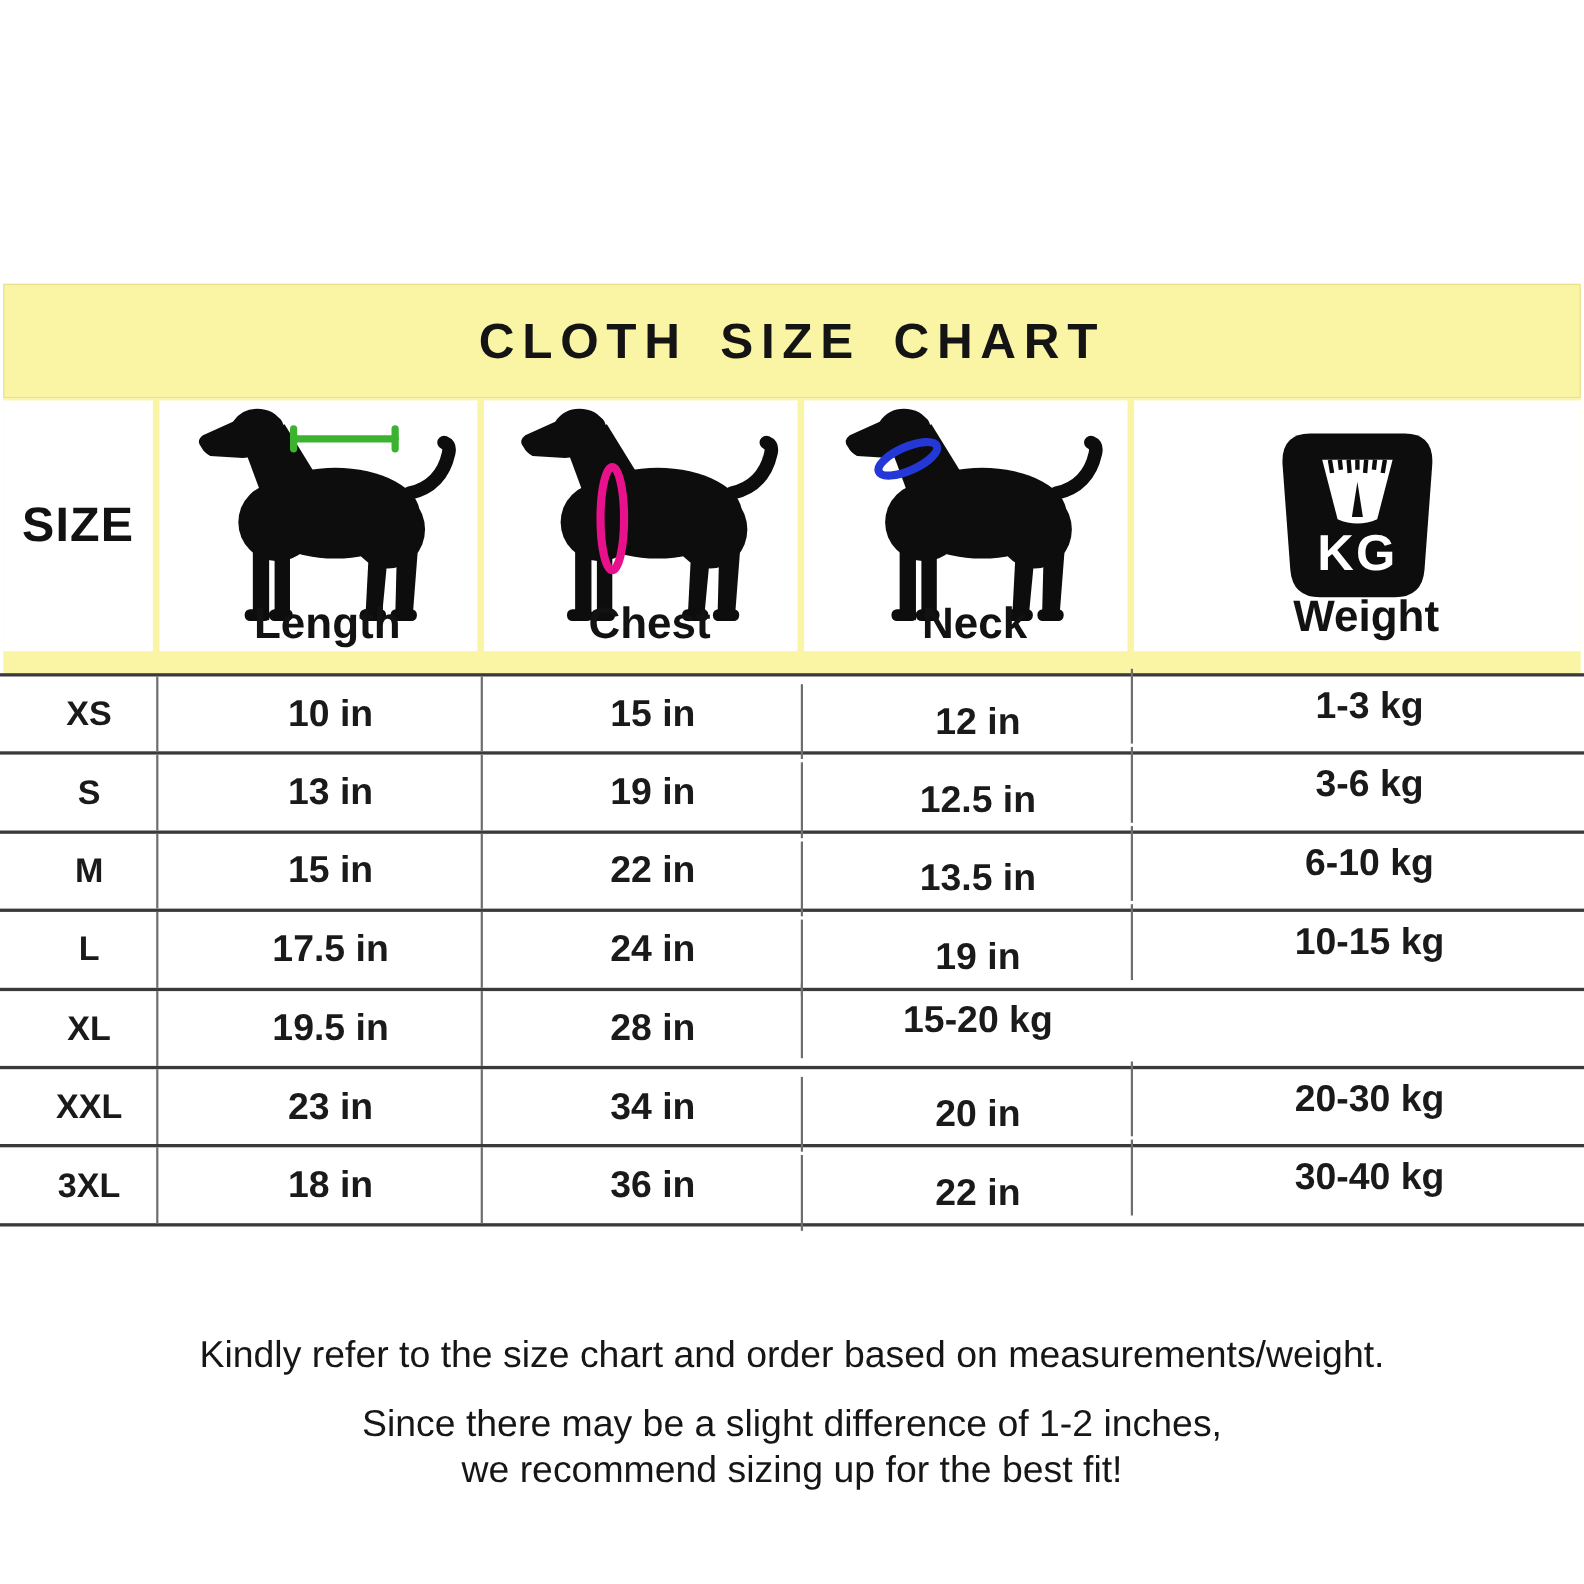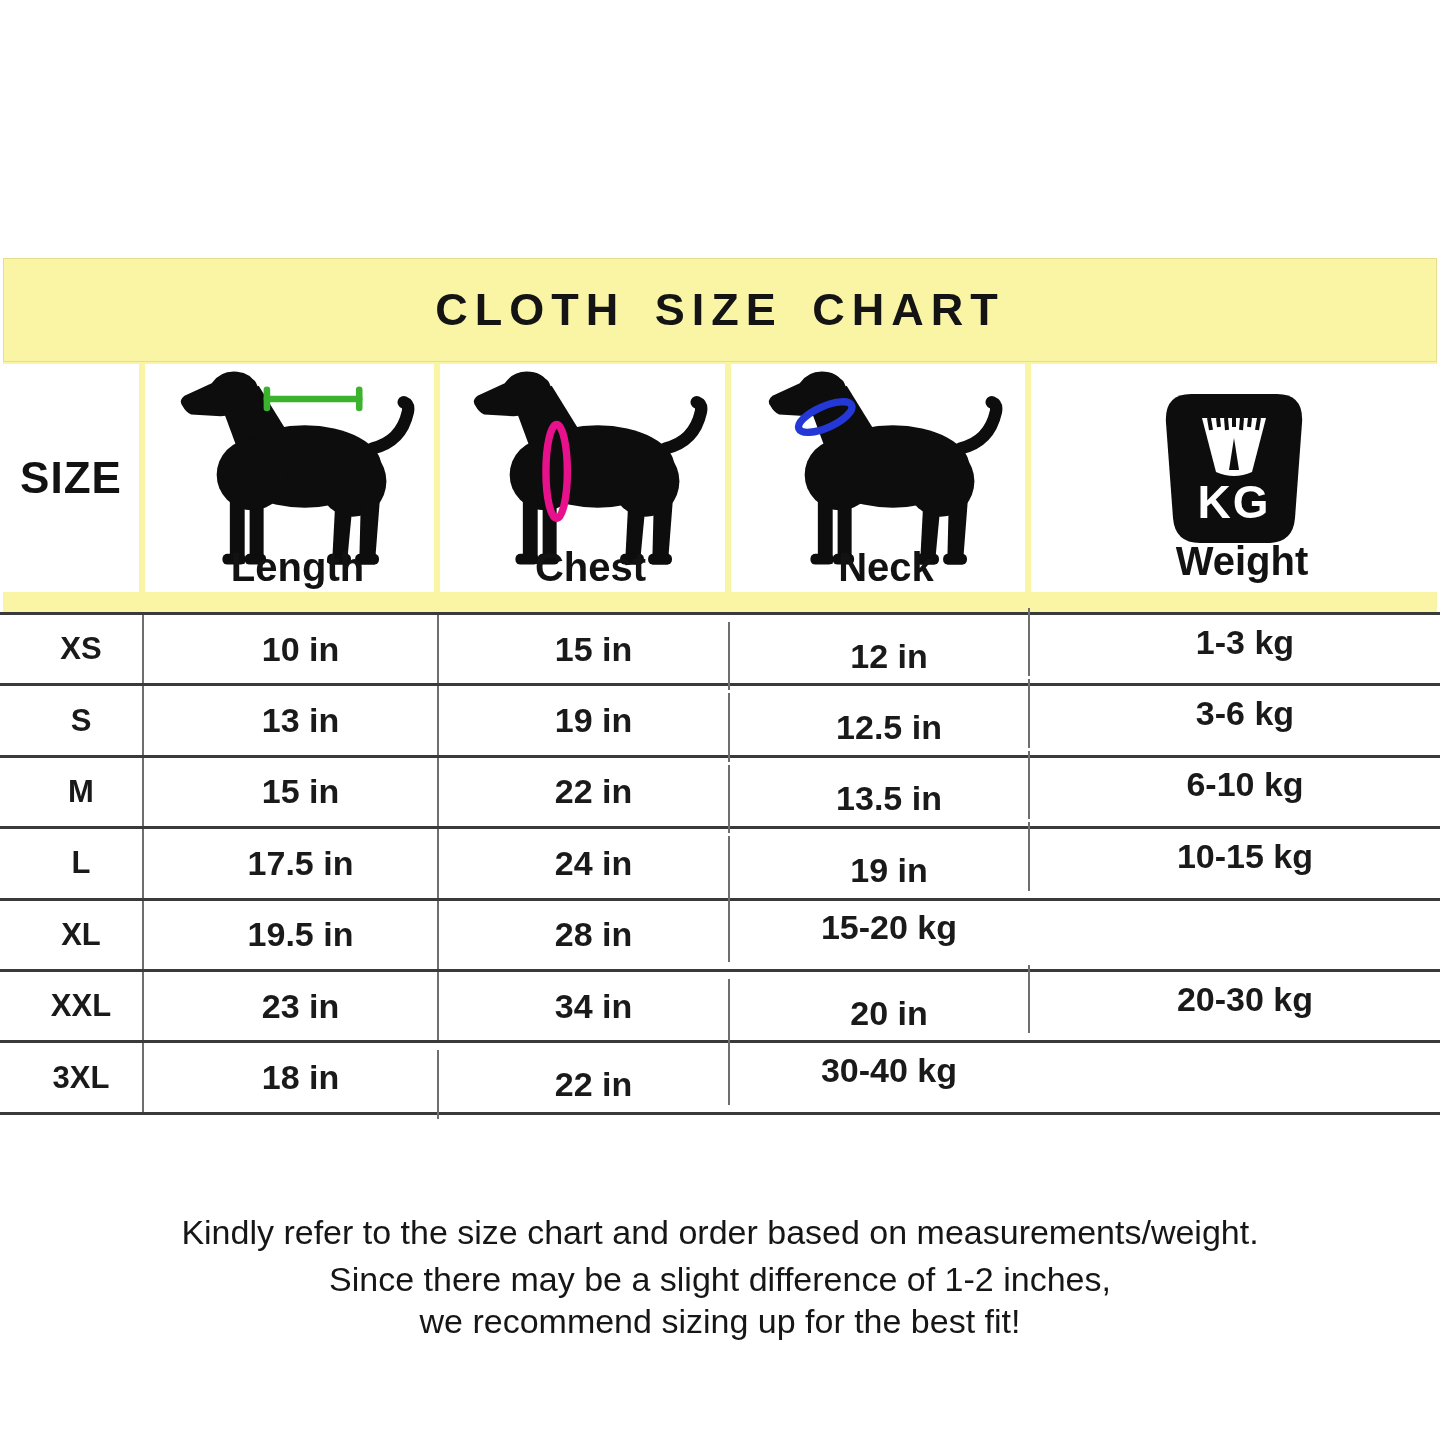--- a/index.html
+++ b/index.html
@@ -51,21 +51,21 @@
     display:flex; align-items:center; justify-content:center;
     font-size:34px; font-weight:700; color:#1a1a1a;padding-left:20px;
   }
   .tcell.c-size { font-size:31px; }
   .tcell.c-len, .tcell.c-chest { border-left:2px solid var(--line_gray,#6E6E6E); }
   .tcell.c-neck { border-left:2px solid var(--line_gray,#6E6E6E); transform:translateY(7px); }
   .tcell.c-weight { border-left:2px solid var(--line_gray,#6E6E6E); transform:translateY(-7px); }
 
   
   .footer { margin-top:96px; text-align:center; font-size:34px; color:#161616; line-height:42px; }
-  .footer .l1 { margin-bottom:5px; }
+  .footer .l1 { margin-bottom:20px; }
 </style>
 </head>
 <body>
 
 <svg width="0" height="0" style="position:absolute" aria-hidden="true">
   <defs>
     <g id="dog-silhouette" fill="#0d0d0d">
       <path d="M20,49 Q14,42 22,36 L55,21 Q66,5 86,7 Q105,9 110,26 L113,42 Q113,53 102,57 L66,61 L30,59 Q23,55 20,49 Z"></path>
       <ellipse cx="98" cy="40" rx="13" ry="25" transform="rotate(12 98 40)"></ellipse>
       <polygon points="66,46 112,24 154,92 94,122"></polygon>
@@ -191,20 +191,21 @@
     <div class="tcell c-size">XXL</div>
     <div class="tcell c-len">23 in</div>
     <div class="tcell c-chest">34 in</div>
     <div class="tcell c-neck">20 in</div>
     <div class="tcell c-weight">20-30 kg</div>
   </div>
 
   <div class="trow">
     <div class="tcell c-size">3XL</div>
     <div class="tcell c-len">18 in</div>
+    <div class="tcell c-chest">36 in</div>
     <div class="tcell c-neck">22 in</div>
     <div class="tcell c-weight">30-40 kg</div>
   </div>
 
 </div>
 
 <div class="footer">
   <div class="l1">Kindly refer to the size chart and order based on measurements/weight.</div>
   <div class="l2">Since there may be a slight difference of 1-2 inches,</div>
   <div class="l3">we recommend sizing up for the best fit!</div>

